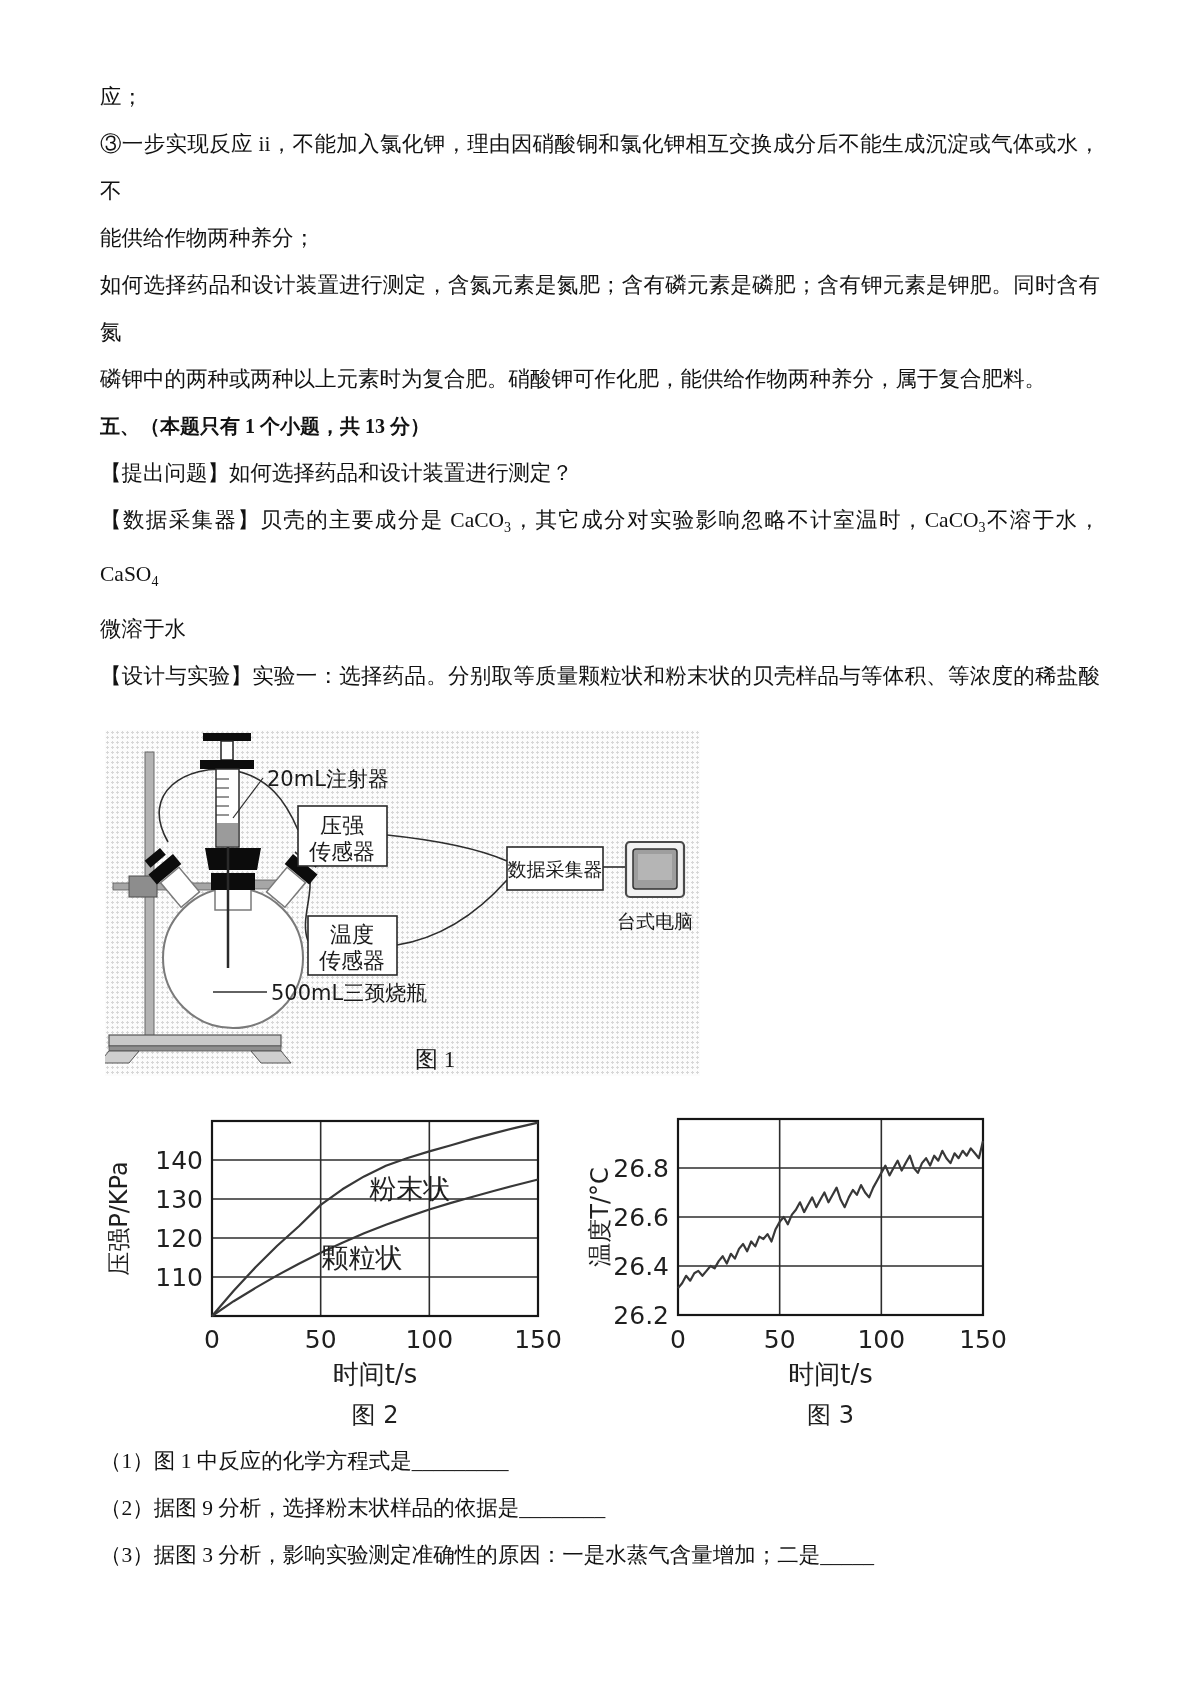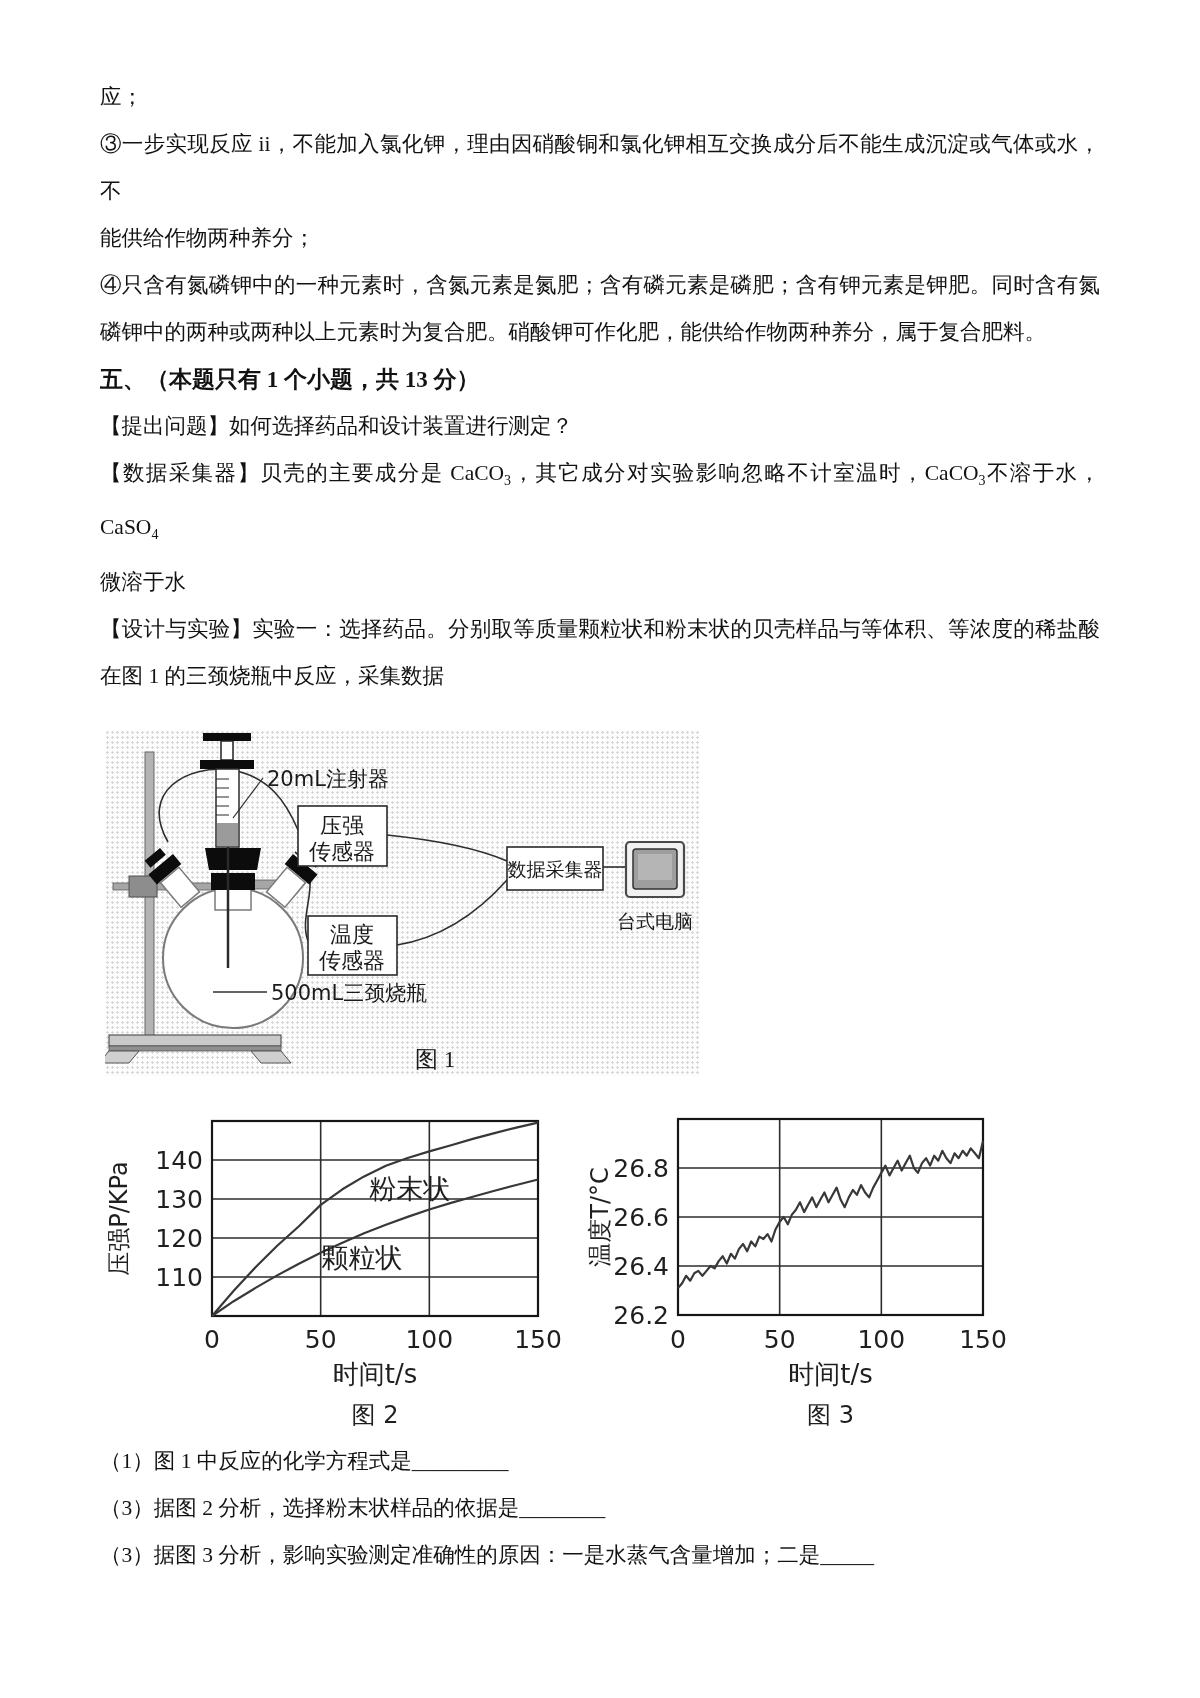--- a/index.html
+++ b/index.html
@@ -1,47 +1,46 @@
 <!DOCTYPE html>
 <html><head>
 <meta charset="utf-8">
 <style>
   html,body{margin:0;padding:0;background:#fff;}
   body{width:1200px;height:1698px;position:relative;font-family:"Liberation Serif","DejaVu Serif",serif;color:#121212;}
   .doc{position:absolute;left:100px;top:74px;width:1000px;font-size:21.5px;line-height:47px;}
   .doc p{margin:0;}
   .fill{text-align:justify;text-align-last:justify;}
-  .section-heading{font-weight:bold;font-size:23px;}
+  .section-heading{font-weight:bold;font-size:20px;}
   sub{font-size:0.65em;}
   .figure-area{position:relative;height:738px;}
   .diagram{position:absolute;left:5px;top:30px;width:595px;height:346px;background-color:#fcfcfc;
            background-image:radial-gradient(#d7d7d7 1px, rgba(0,0,0,0) 1.2px);background-size:5px 5px;text-align:right;}
   .diagram svg{position:absolute;left:0;top:0;}
   .diagram text{font-family:"DejaVu Sans","Liberation Sans",sans-serif;fill:#1a1a1a;}
   .diagram .serif-cap{font-family:"Liberation Serif","DejaVu Serif",serif;}
   .chart{position:absolute;top:398px;width:475px;height:340px;}
   #chart2{left:0;}
   #chart3{left:475px;}
   .chart text{font-family:"DejaVu Sans","Liberation Sans",sans-serif;fill:#1f1f1f;}
 </style>
 </head>
 <body>
 
 <div class="doc">
   <p>应；</p>
   <p class="fill">③一步实现反应 ii，不能加入氯化钾，理由因硝酸铜和氯化钾相互交换成分后不能生成沉淀或气体或水，不</p>
   <p>能供给作物两种养分；</p>
-  <p class="fill">④只含有氮磷钾中的一种元素时，含氮元素是氮肥；含有磷元素是磷肥；含有钾元素是钾肥。同时含有氮</p>
+  <p class="fill">如何选择药品和设计装置进行测定，含氮元素是氮肥；含有磷元素是磷肥；含有钾元素是钾肥。同时含有氮</p>
   <p>磷钾中的两种或两种以上元素时为复合肥。硝酸钾可作化肥，能供给作物两种养分，属于复合肥料。</p>
   <p class="section-heading">五、（本题只有 1 个小题，共 13 分）</p>
   <p>【提出问题】如何选择药品和设计装置进行测定？</p>
   <p class="fill"><span>【数据采集器】贝壳的主要成分是 CaCO</span><sub>3</sub><span>，其它成分对实验影响忽略不计室温时，CaCO</span><sub>3</sub><span>不溶于水，CaSO</span><sub>4</sub></p>
   <p>微溶于水</p>
   <p class="fill">【设计与实验】实验一：选择药品。分别取等质量颗粒状和粉末状的贝壳样品与等体积、等浓度的稀盐酸</p>
-  <p>在图 1 的三颈烧瓶中反应，采集数据</p>
 
   <div class="figure-area">
 
     <div class="diagram">
       <svg width="595" height="346" viewBox="0 0 595 346">
 
         <rect x="40" y="22" width="9" height="292" fill="#b3b3b3" stroke="#666" stroke-width="1"></rect>
 
         <g>
           <rect x="4" y="305" width="172" height="11" fill="#c9c9c9" stroke="#555" stroke-width="1.2"></rect>
@@ -172,15 +171,15 @@
         <text x="94" y="127.99999999999956" font-size="25" text-anchor="end">26.6</text>
         <text x="94" y="78.99999999999977" font-size="25" text-anchor="end">26.8</text>
         <polyline points="103.0,190.1 107.1,185.2 111.1,177.8 115.2,182.7 119.3,175.3 123.3,172.9 127.4,177.8 131.5,172.9 135.5,168.0 139.6,170.4 143.7,163.1 147.7,158.2 151.8,165.5 155.9,155.8 159.9,160.6 164.0,150.9 168.1,146.0 172.1,153.3 176.2,143.5 180.3,148.4 184.3,138.6 188.4,141.0 192.5,136.1 196.5,143.5 200.6,131.2 204.7,123.9 208.7,119.0 212.8,126.3 216.9,116.6 220.9,111.7 225.0,104.3 229.1,114.1 233.1,106.8 237.2,99.4 241.3,109.2 245.3,101.8 249.4,94.5 253.5,104.3 257.5,96.9 261.6,89.6 265.7,101.8 269.7,109.2 273.8,99.4 277.9,92.0 281.9,96.9 286.0,87.1 290.1,94.5 294.1,99.4 298.2,89.6 302.3,82.2 306.3,74.9 310.4,67.6 314.5,77.4 318.5,70.0 322.6,62.7 326.7,72.5 330.7,65.1 334.8,57.7 338.9,70.0 342.9,74.9 347.0,65.1 351.1,60.2 355.1,67.6 359.2,57.7 363.3,62.7 367.3,52.8 371.4,60.2 375.5,65.1 379.5,55.3 383.6,60.2 387.7,52.8 391.7,57.7 395.8,50.4 399.9,55.3 403.9,60.2 408.0,43.0" fill="none" stroke="#383838" stroke-width="2.2" stroke-linejoin="round"></polyline>
         <text font-size="24" text-anchor="middle" transform="translate(33,119) rotate(-90)">温度T/°C</text>
         <text x="255.5" y="285" font-size="26" text-anchor="middle">时间t/s</text>
         <text x="255.5" y="325" font-size="24" text-anchor="middle" font-family="&quot;Liberation Serif&quot;,&quot;DejaVu Serif&quot;,serif">图 3</text>
       </svg>
   </div>
 
   <p>（1）图 1 中反应的化学方程式是_________</p>
-  <p>（3）据图 2 分析，选择粉末状样品的依据是________</p>
+  <p>（2）据图 9 分析，选择粉末状样品的依据是________</p>
   <p>（3）据图 3 分析，影响实验测定准确性的原因：一是水蒸气含量增加；二是_____</p>
 </div>
 
 </body></html>

